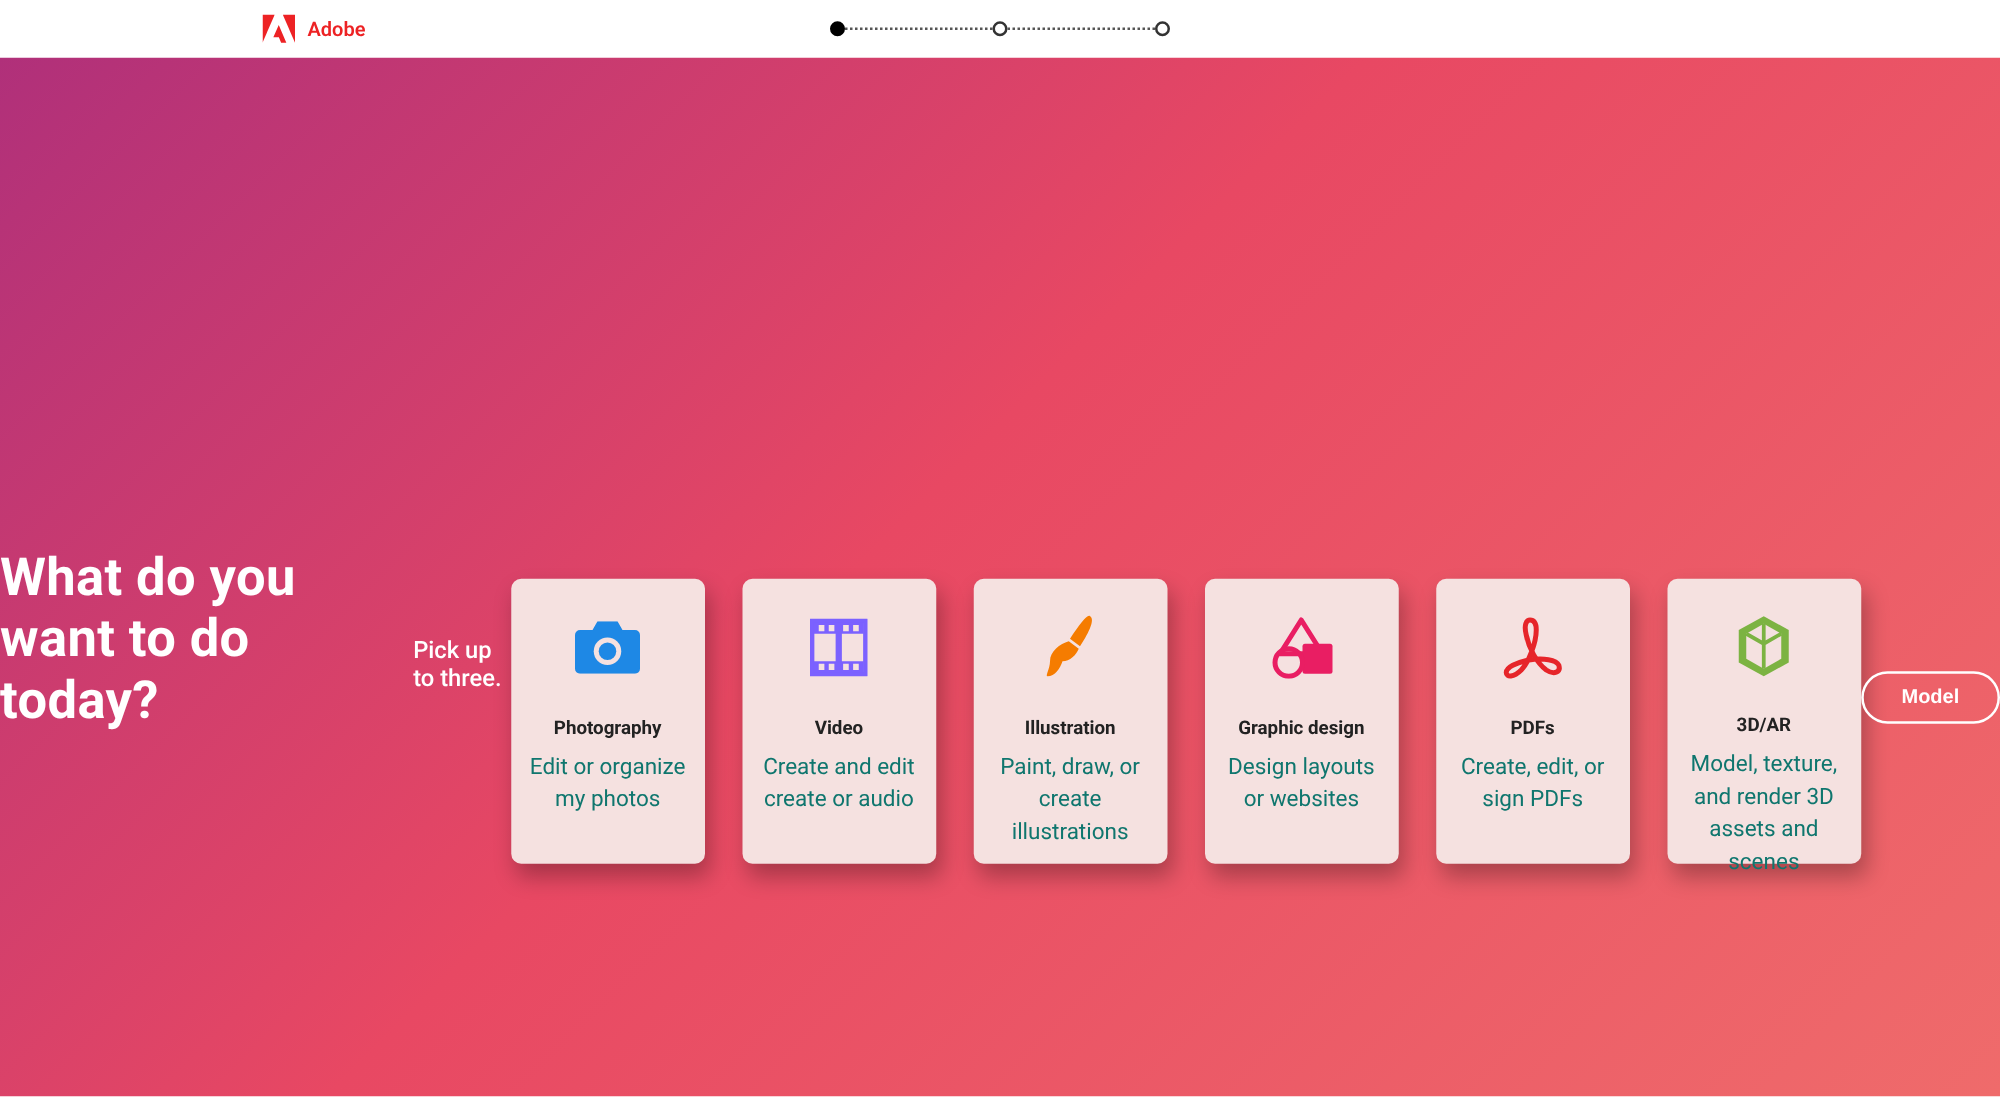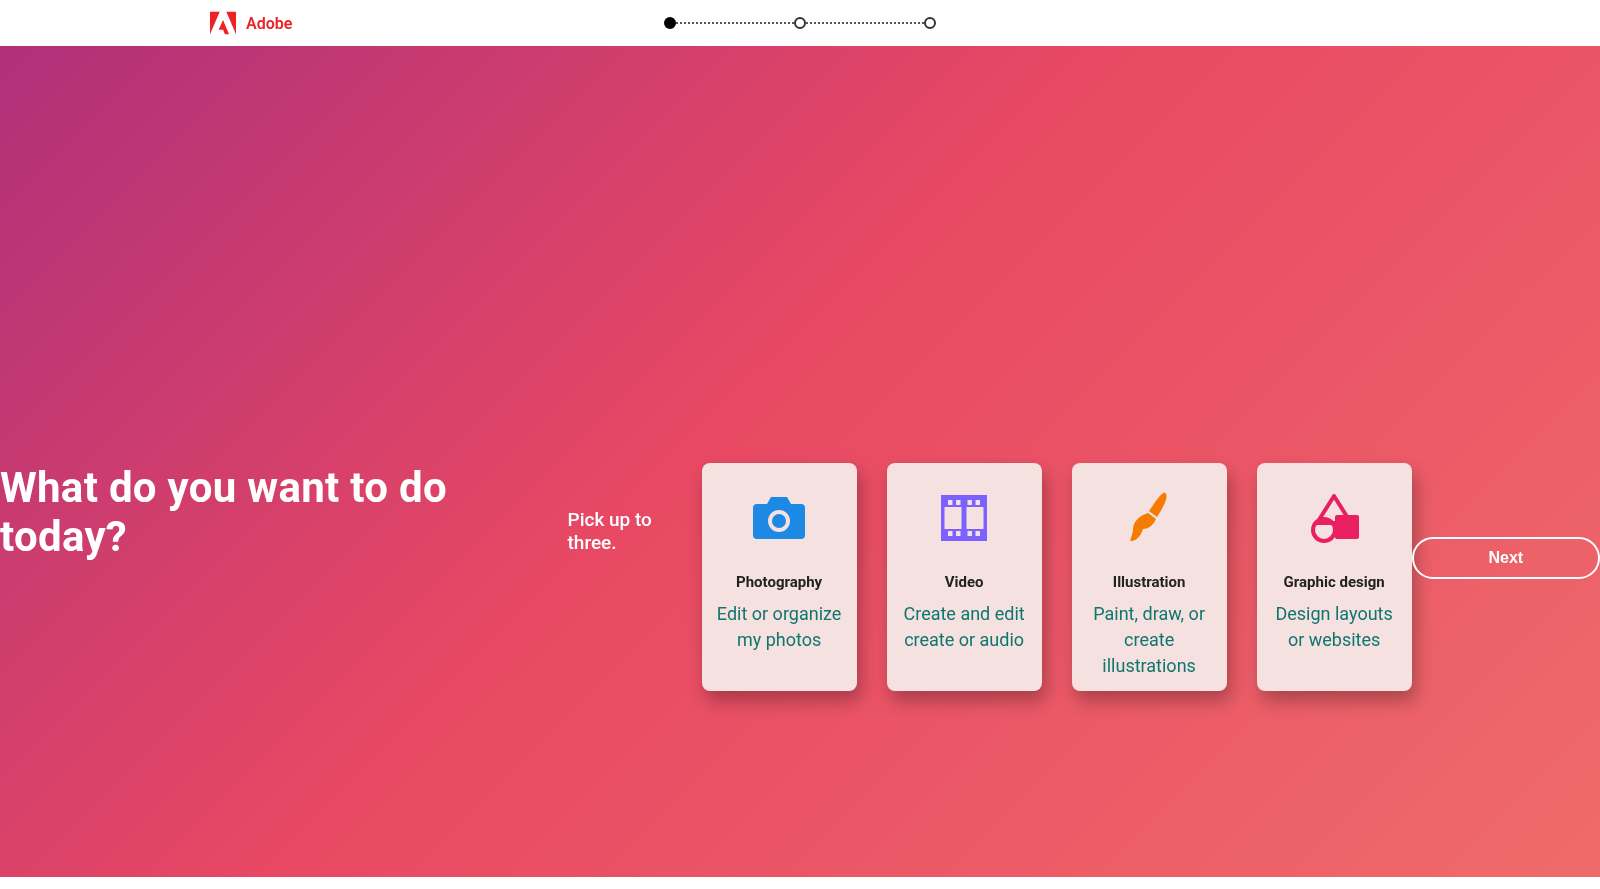--- a/index.html
+++ b/index.html
@@ -215,20 +215,40 @@
         <svg width="54" height="50" viewBox="0 0 54 50">
           <path fill="none" stroke="#E91E63" stroke-width="4" stroke-linejoin="round" d="M27 3 L44 30 L10 30 Z"></path>
           <rect x="28" y="22" width="24" height="24" rx="2" fill="#E91E63"></rect>
           <circle cx="17" cy="37" r="11" fill="none" stroke="#E91E63" stroke-width="4"></circle>
         </svg>
       </div>
       <div class="card-title">Graphic design</div>
       <div class="card-desc">Design layouts or websites</div>
     </div>
 
-
+    <div class="card">
+      <div class="card-icon">
+        <svg width="50" height="52" viewBox="0 0 50 52">
+          <path fill="none" stroke="#E6252A" stroke-width="4" stroke-linecap="round" d="M23 4 C20 4 18 8 20 16 C22 26 28 38 36 44 C42 48 48 46 46 40 C44 36 34 34 22 36 C12 38 4 42 4 46 C4 50 10 50 16 44 C22 38 28 22 28 12 C28 6 26 4 23 4 Z"></path>
+        </svg>
+      </div>
+      <div class="card-title">PDFs</div>
+      <div class="card-desc">Create, edit, or sign PDFs</div>
+    </div>
+
+    <div class="card">
+      <div class="card-icon">
+        <svg width="48" height="52" viewBox="0 0 48 52">
+          <path fill="#7CB342" d="M24 2 L44 13 L44 39 L24 50 L4 39 L4 13 Z"></path>
+          <path fill="#f5e1e0" d="M24 8 L38 16 L38 36 L24 44 L10 36 L10 16 Z"></path>
+          <path fill="none" stroke="#7CB342" stroke-width="3" d="M24 8 L24 44 M10 16 L24 24 L38 16 M24 24 L24 44"></path>
+        </svg>
+      </div>
+      <div class="card-title">3D/AR</div>
+      <div class="card-desc">Model, texture, and render 3D assets and scenes</div>
+    </div>
 
   </div>
 
   <button class="next-btn">
-    <span>Next</span>
+    <span>Model</span>
   </button>
 </div>
 
 </body></html>

